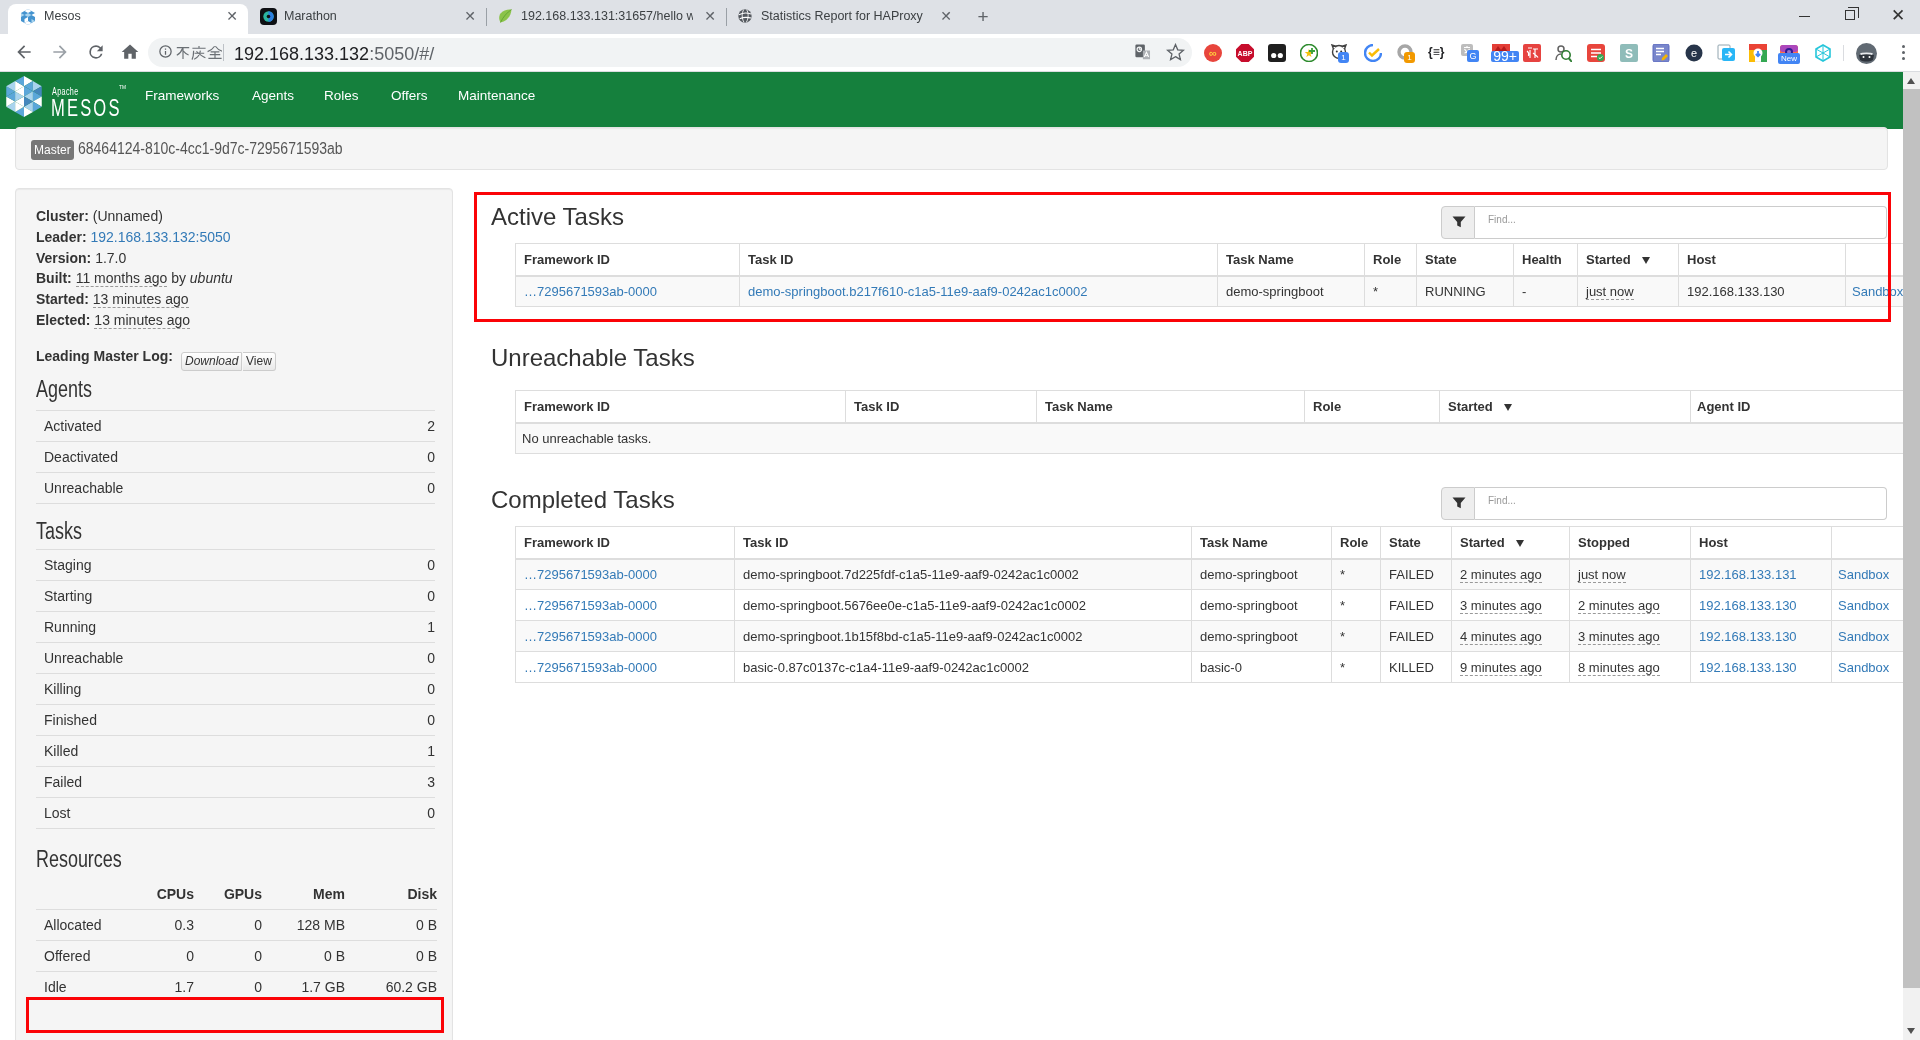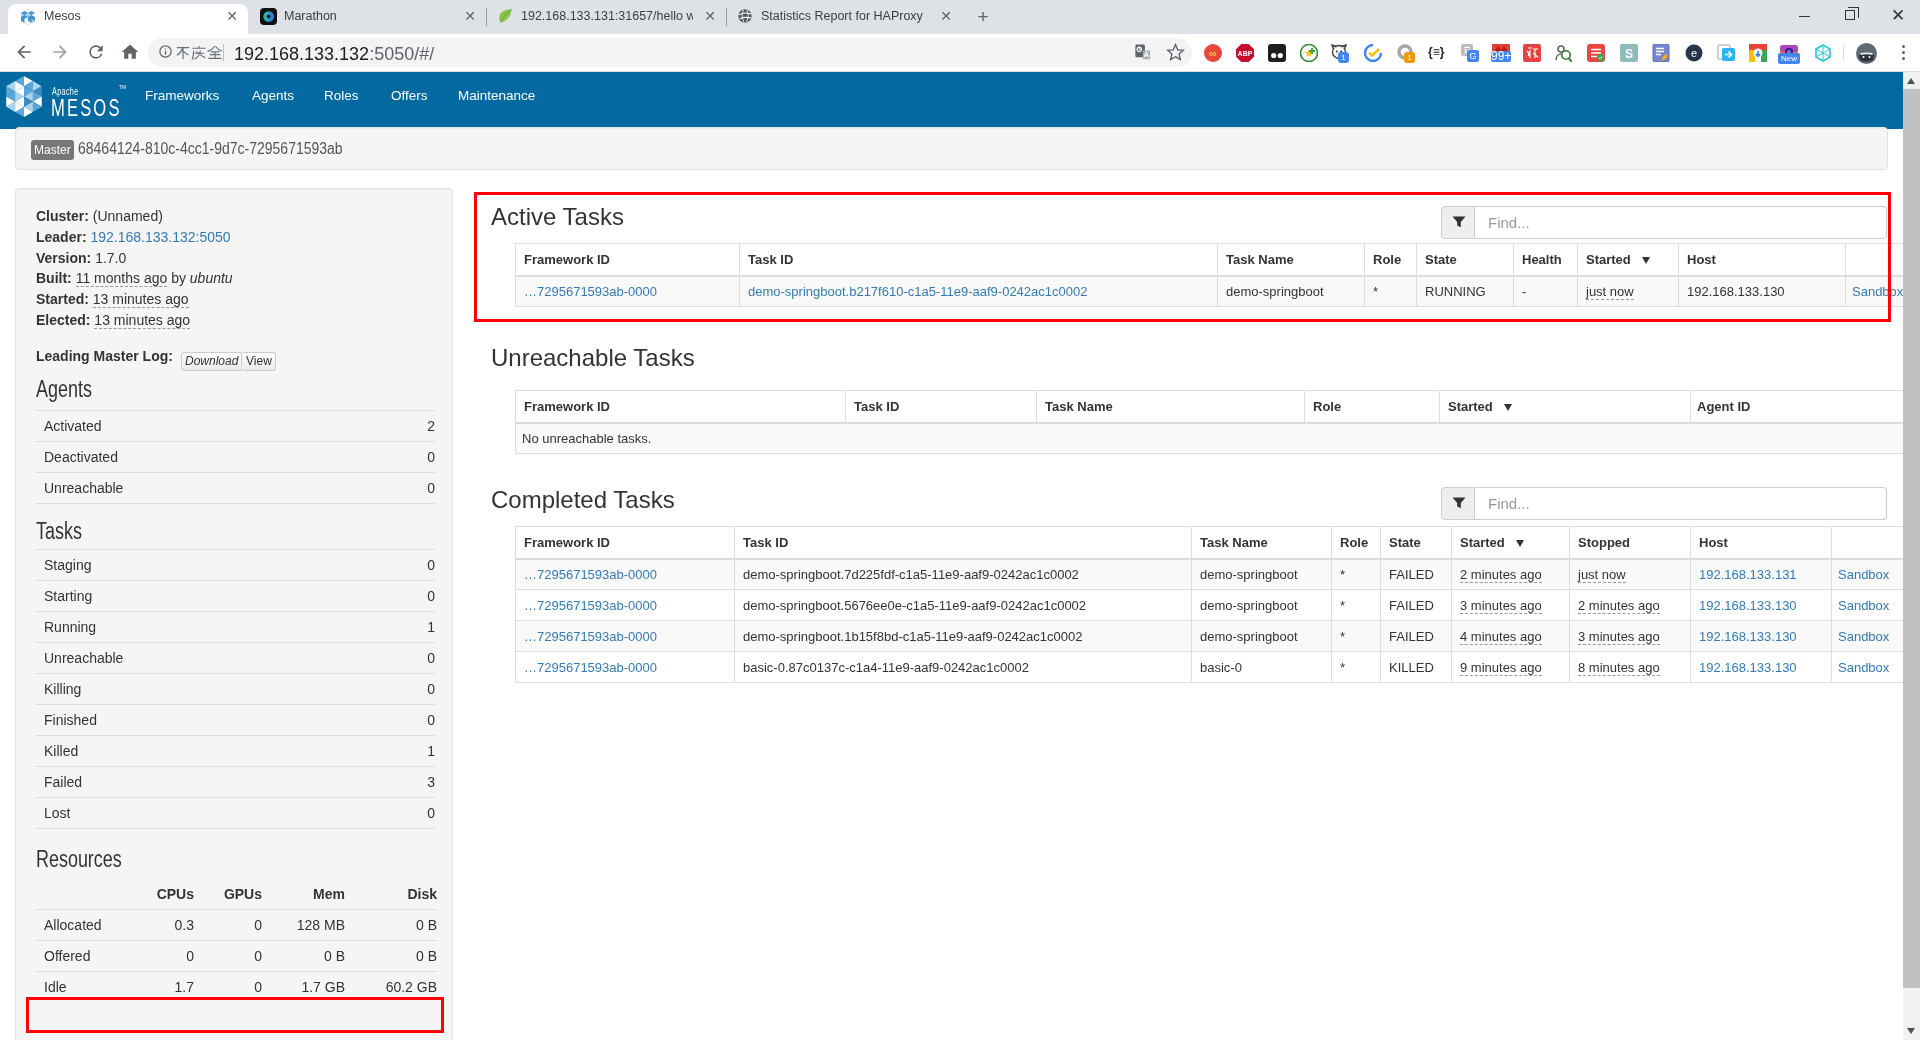--- a/index.html
+++ b/index.html
@@ -23,21 +23,21 @@
 .tbicon { position:absolute; top:42px; width:20px; height:20px; }
 #omnibox { position:absolute; left:148px; top:38px; width:1044px; height:29px; border-radius:15px; background:#f1f3f4; }
 #omni-insecure { position:absolute; left:28px; top:7px; }
 #omni-url { position:absolute; left:86px; top:6px; font-size:18px; color:#202124; }
 #omni-div { position:absolute; left:75px; top:6px; width:1px; height:17px; background:#bdc1c6; }
 .ext { position:absolute; top:44px; width:18px; height:18px; }
 .badge-ext { position:absolute; font-size:8px; color:#fff; border-radius:3px; text-align:center; }
 
 
 #page { position:absolute; left:0; top:72px; width:1903px; height:968px; background:#fff; overflow:hidden; }
-#navbar { position:absolute; left:0; top:0; width:1903px; height:57px; background:#0369a1; }
+#navbar { position:absolute; left:0; top:0; width:1903px; height:57px; background:#15803d; }
 .navlink { position:absolute; top:14px; font-size:13.5px; line-height:20px; color:#fff; }
 #brand-apache { position:absolute; left:52px; top:14px; font-size:10px; color:#fff; letter-spacing:0.5px; transform:scaleX(0.72); transform-origin:0 0; }
 #brand-mesos { position:absolute; left:51px; top:24px; font-size:23px; line-height:24px; color:#fff; letter-spacing:3px; font-weight:400; transform:scaleX(0.72); transform-origin:0 0; }
 #brand-tm { position:absolute; left:119px; top:13px; font-size:6px; color:#fff; }
 
 #masterbar { position:absolute; left:15px; top:55px; width:1873px; height:43px; background:#f5f5f5; border:1px solid #e3e3e3; border-radius:4px; box-shadow:inset 0 1px 1px rgba(0,0,0,.05); }
 #masterbadge { position:absolute; left:15px; top:12px; height:20px; background:#777; color:#fff; border-radius:3px; font-size:12px; line-height:20px; padding:0 3px; }
 #masterid { position:absolute; left:62px; top:10px; font-size:16px; line-height:21px; color:#555; transform:scaleX(0.875); transform-origin:0 0; }
 
 #sidebar { position:absolute; left:15px; top:116px; width:438px; height:980px; background:#f5f5f5; border:1px solid #e3e3e3; border-radius:4px; box-shadow:inset 0 1px 1px rgba(0,0,0,.05); }
@@ -56,21 +56,21 @@
 .sidetable tr.last td { border-bottom:1px solid #ddd; }
 #restable { position:absolute; left:20px; top:690px; width:401px; border-collapse:collapse; table-layout:fixed; font-size:14px; color:#333; }
 #restable th { font-weight:bold; text-align:right; height:30px; padding:0; vertical-align:middle; }
 #restable td { border-top:1px solid #ddd; height:31px; padding:0; vertical-align:middle; text-align:right; }
 #restable .lab { text-align:left; padding-left:8px; }
 
 .h3 { position:absolute; font-size:24px; font-weight:normal; color:#333; }
 .findgroup { position:absolute; width:446px; height:33px; }
 .findaddon { position:absolute; left:0; top:0; width:34px; height:33px; background:#eee; border:1px solid #ccc; border-radius:4px 0 0 4px; }
 .findinput { position:absolute; left:34px; top:0; width:412px; height:33px; background:#fff; border:1px solid #ccc; border-left:none; border-radius:0 4px 4px 0; }
-.findph { position:absolute; left:13px; top:7px; font-size:15px; color:#999; }
+.findph { position:absolute; left:13px; top:7px; font-size:10px; color:#999; }
 
 .dtable { position:absolute; border-collapse:collapse; table-layout:fixed; width:1396px; font-size:13px; color:#333;margin-left:24px; }
 .dtable th { border:1px solid #ddd; border-bottom:2px solid #ddd; font-weight:bold; text-align:left; height:32px; padding:0 8px; vertical-align:middle; white-space:nowrap; }
 .dtable td { border:1px solid #ddd; height:31px; padding:0 8px; vertical-align:middle; white-space:nowrap; overflow:hidden; }
 .dtable tbody tr.odd { background:#f9f9f9; }
 .dtable td:last-child, .dtable th:last-child { padding:0 6px; }
 .caret { display:inline-block; width:0; height:0; border-left:4.5px solid transparent; border-right:4.5px solid transparent; border-top:7.5px solid #333; margin-left:8px; }
 
 .redbox { position:absolute; border:3px solid #fb0307; }
 
@@ -181,21 +181,21 @@
   <div class="ext" style="left:1428px;top:45px;color:#202124;font-size:12px;font-weight:bold;white-space:nowrap;">{≡}</div>
   <div class="ext" style="left:1461px;"><svg width="18" height="18">
         <rect x="0" y="0" width="12" height="12" rx="2" fill="#bdbdbd"></rect>
         <path d="M3 3.5h6M6 2v1.5M3.5 5c1 2 2.5 3.5 5 4M8.5 5c-1 2-2.5 3.5-5 4" stroke="#fff" stroke-width="1.1" fill="none"></path>
         <rect x="6" y="6" width="12" height="12" rx="2" fill="#4285f4"></rect>
         <text x="12" y="15" font-size="9" fill="#fff" text-anchor="middle">G</text>
       </svg></div>
   <div class="ext" style="left:1492px;"><svg width="18" height="18">
         <rect width="18" height="10" fill="#e33e36"></rect>
         <path d="M2 8l4-6 3 4 3-4 4 6z" fill="#b71c1c"></path>
-      </svg><div class="badge-ext" style="left:-1px;top:7px;width:20px;height:11px;background:#4285f4;line-height:11px;font-size:12px;border-radius:2px;">99+</div></div>
+      </svg><div class="badge-ext" style="left:-1px;top:7px;width:28px;height:11px;background:#4285f4;line-height:11px;font-size:14px;border-radius:2px;">99+</div></div>
   <div class="ext" style="left:1523px;"><svg width="18" height="18">
         <rect width="18" height="18" rx="2" fill="#e64340"></rect>
         <path d="M5 4h4M4 7c1.5 1 2 3 1.5 5M7 6v8M10 5h5M12 5v9M10 9c2 1.5 4 3 5 4.5" stroke="#fff" stroke-width="1.2" fill="none"></path>
       </svg></div>
   <div class="ext" style="left:1554px;"><svg width="18" height="18">
         <circle cx="7" cy="5" r="3" fill="none" stroke="#616161" stroke-width="1.5"></circle>
         <path d="M2 16c0-4 2.5-6 5-6" fill="none" stroke="#616161" stroke-width="1.5"></path>
         <circle cx="12" cy="11" r="4.2" fill="none" stroke="#2e7d32" stroke-width="1.6"></circle>
         <path d="M15 14.5L18 18" stroke="#2e7d32" stroke-width="2"></path>
       </svg></div>

